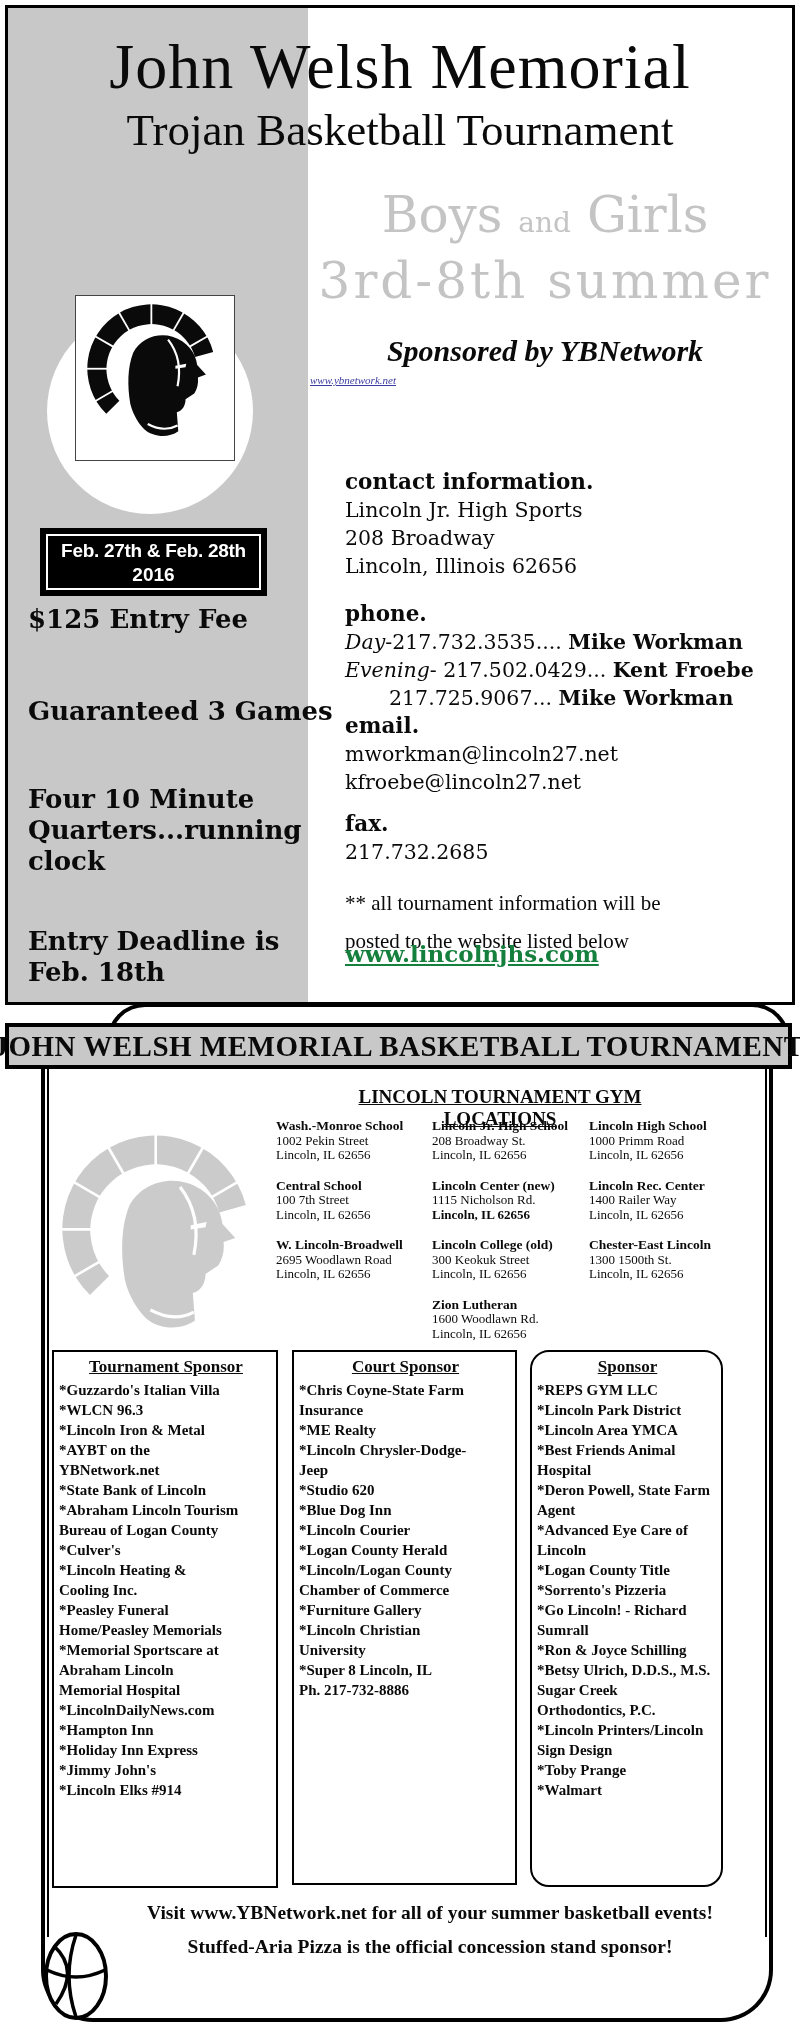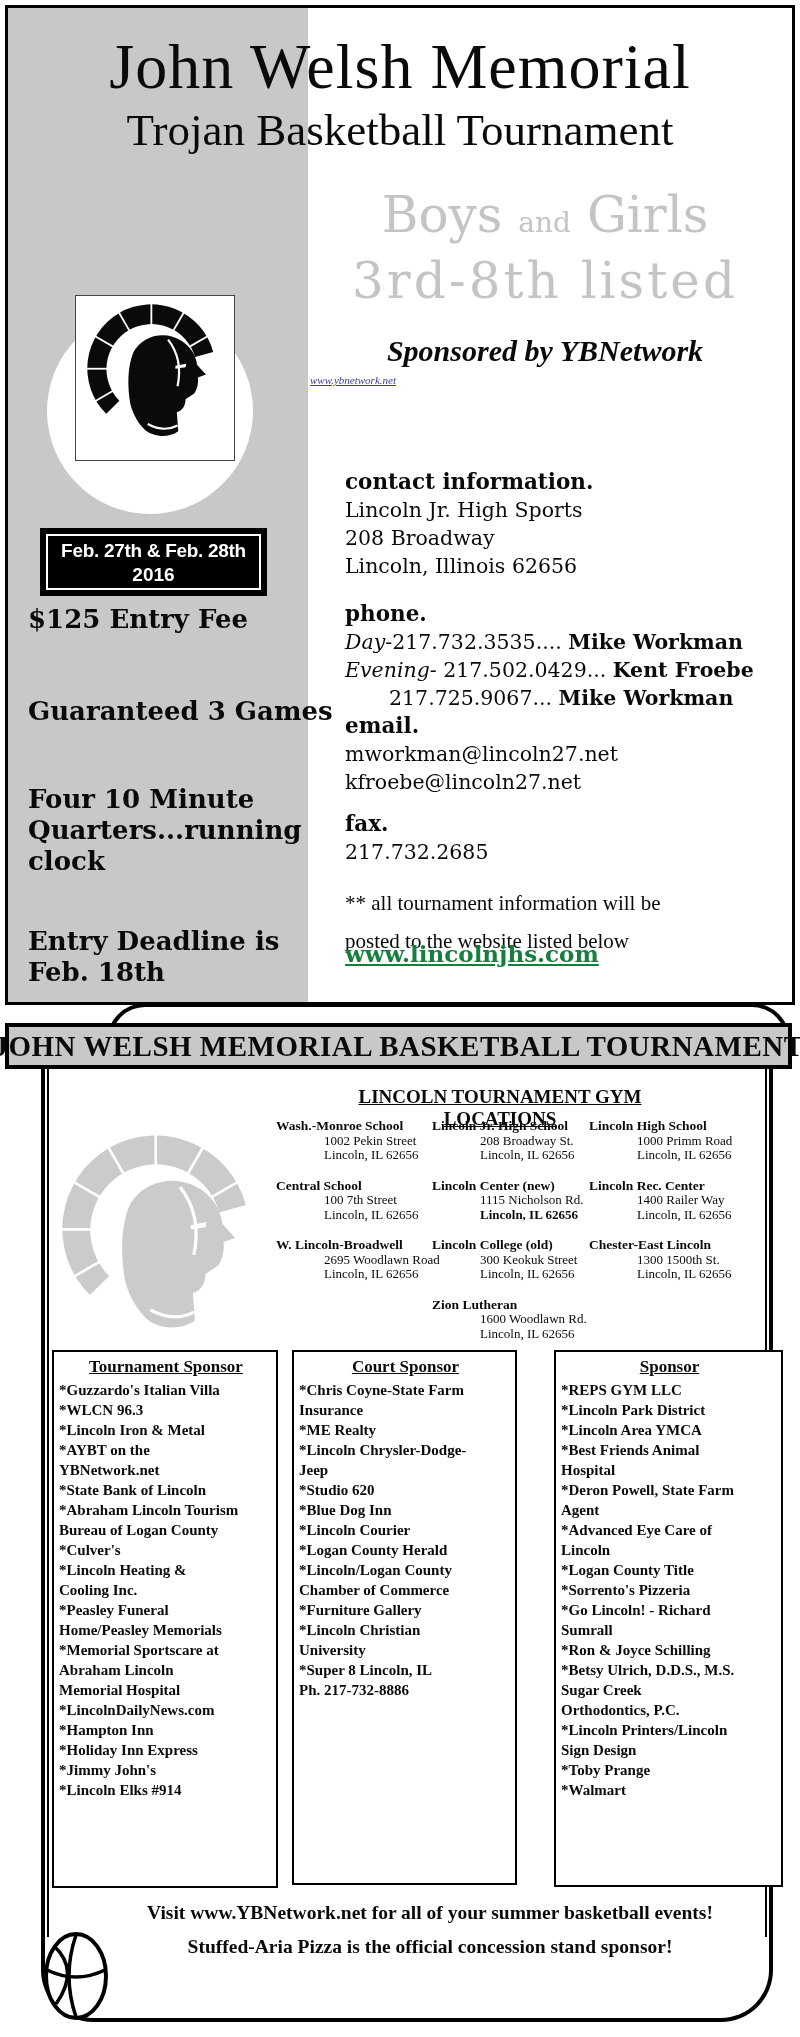--- a/index.html
+++ b/index.html
@@ -53,28 +53,28 @@
   .banner { left:5px; top:1023px; width:787px; height:46px; background:#c8c8c8; border:4px solid #000; display:flex; align-items:center; justify-content:center; }
   .banner .banner-text { font-family:"Liberation Serif",serif; font-weight:bold; font-size:29px; letter-spacing:0.5px; white-space:nowrap; }
   .main-box { left:41px; top:1069px; width:732px; height:953px; border:4px solid #000; border-top:none; border-radius:0 0 52px 52px; background:#fff; }
   .inner-lines { left:47px; top:1069px; width:720px; height:868px; border-left:2px solid #000; border-right:2px solid #000; }
 
   .watermark { left:55px; top:1120px; width:212px; height:240px; }
   .gym-heading { left:300px; top:1086px; width:400px; text-align:center; font-weight:bold; font-size:19px; text-decoration:underline; font-family:"Liberation Serif",serif; }
   .gym-grid { left:276px; top:1119px; width:486px; display:grid; grid-template-columns:156px 157px 165px; }
   .gym { margin-bottom:16px; font-family:"Liberation Serif",serif; }
   .gym .gname { font-weight:bold; font-size:13.5px; line-height:14.5px; white-space:nowrap; }
-  .gym .gaddr { font-size:13px; line-height:14.5px; white-space:nowrap;margin-left:48px; }
+  .gym .gaddr { font-size:13px; line-height:14.5px; white-space:nowrap; }
   .gym .gaddr.bold { font-weight:bold; }
   .gym.zion { grid-column:2; }
 
   .sponsor-box { top:1350px; border:2px solid #000; background:#fff; padding:4px 3px 0 5px; font-family:"Liberation Serif",serif; }
   .sponsor-box.b1 { left:52px; width:226px; height:538px; }
   .sponsor-box.b2 { left:292px; width:225px; height:535px; }
-  .sponsor-box.b3 { left:554px; width:229px; height:537px; }
+  .sponsor-box.b3 { left:530px; width:193px; height:537px;border-radius:19px; }
   .sponsor-box .sb-heading { text-align:center; font-weight:bold; font-size:17px; text-decoration:underline; line-height:22px; margin-bottom:2px; }
   .sponsor-box ul { list-style:none; }
   .sponsor-box ul li { font-weight:bold; font-size:15px; line-height:20px; white-space:pre-line; }
 
   .footer-line { left:90px; width:680px; text-align:center; font-family:"Liberation Serif",serif; font-weight:bold; font-size:19.5px; }
   .footer-line.f1 { top:1902px; }
   .footer-line.f2 { top:1936px; }
   .footer-line.f3 { top:1994px; }
   .basketball { left:42px; top:1930px; width:68px; height:92px; }
 </style>
@@ -84,21 +84,21 @@
 <div id="canvas">
 
   <div class="abs p1-frame"></div>
   <div class="abs gray-panel"></div>
 
   <div class="abs p1-title">John Welsh Memorial</div>
   <div class="abs p1-subtitle">Trojan Basketball Tournament</div>
 
   <div class="abs grades">
     <div class="g1"><span>Boys</span> <span class="small-and">and</span> <span>Girls</span></div>
-    <div class="g2">3rd-8th listed</div>
+    <div class="g2">3rd-8th summer</div>
   </div>
 
   <div class="abs sponsored">Sponsored by YBNetwork</div>
   <div class="abs sponsor-link"><a href="#">www.ybnetwork.net</a></div>
 
   <div class="abs logo-circle"></div>
   <div class="abs logo-square">
     <span>
       <svg width="150" height="160" viewBox="0 0 200 220">
         <path fill="#0a0a0a" d="M33,162 A88,88 0 1 1 180,77 L155,84 A62,62 0 1 0 51,144 Z"></path>

